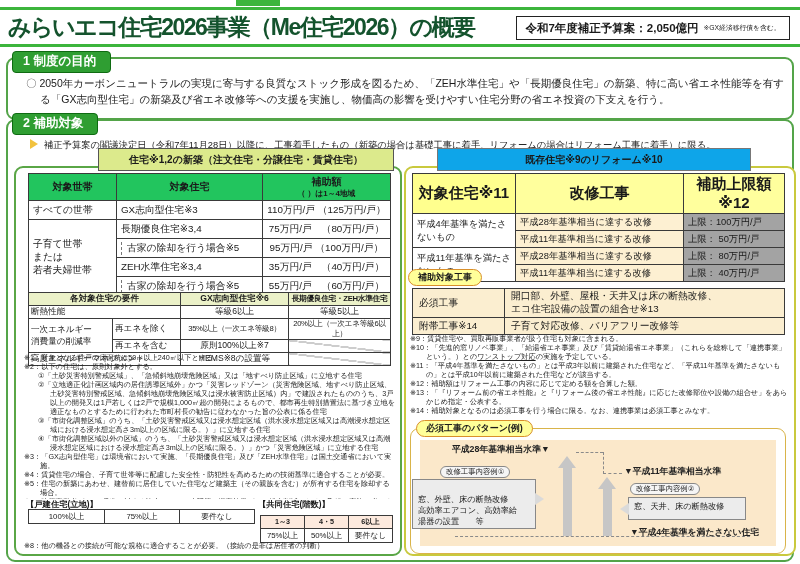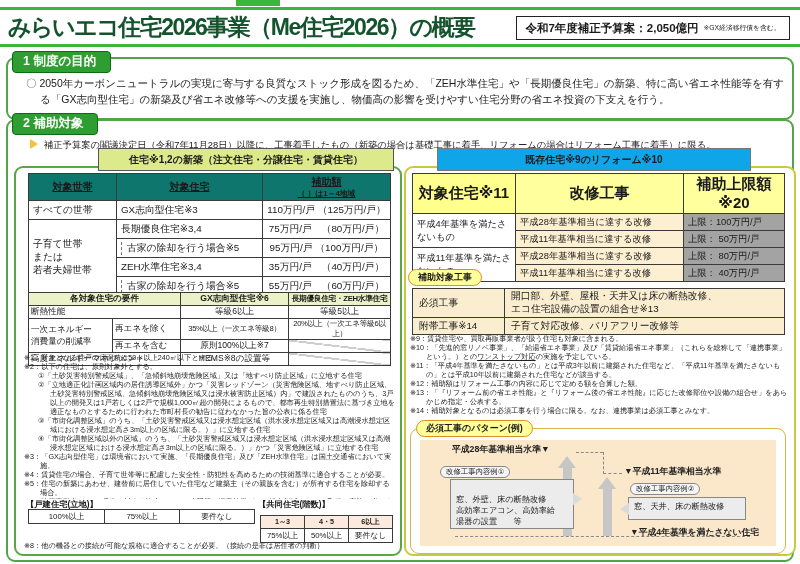--- a/index.html
+++ b/index.html
@@ -23,21 +23,21 @@
   .subpanel-left{position:absolute;left:14px;top:166px;width:384px;height:386px;border:2px solid #5aa646;border-radius:9px;background:#fff;}
   .subpanel-right{position:absolute;left:404px;top:166px;width:388px;height:386px;border:2px solid #c9c93e;border-radius:9px;background:#fff;}
   .band{position:absolute;top:148px;height:21px;display:flex;align-items:center;justify-content:center;font-weight:bold;font-size:10px;z-index:6;white-space:nowrap;}
   .band-left{left:98px;width:294px;background:#dcea8c;border:1px solid #555;}
   .band-right{left:437px;width:312px;background:#0ea5e9;border:1px solid #777;}
   
   table{border-collapse:collapse;table-layout:fixed;}
   td,th{border:1px solid #3a3a3a;padding:1px 4px;overflow:hidden;}
   
   .tbl-new{position:absolute;left:28px;top:173px;width:362px;border:1.5px solid #222;}
-  .tbl-new th{background:#0f766e;font-size:10px;text-align:center;text-decoration:underline;}
+  .tbl-new th{background:#22c55e;font-size:10px;text-align:center;}
   .tbl-new td{font-size:9.8px;background:#fff;}
   .tbl-new .hh{text-align:left;vertical-align:middle;}
   .tbl-new .amt{text-align:center;white-space:nowrap;}
   .sub-amt{font-size:7.8px;font-weight:bold;display:block;margin-top:-1px;}
   .dashed-top td.dashable{border-top-style:dashed;border-top-color:#666;}
   .kobetsu{border-left:1px dashed #777;padding-left:5px;display:inline-block;}
   
   .tbl-req{position:absolute;left:28px;top:292px;width:362px;border:1.5px solid #222;}
   .tbl-req th{background:#ebf1c8;font-size:8.6px;text-align:center;padding:0 2px;}
   .tbl-req td{font-size:8.6px;background:#fff;text-align:center;padding:0 2px;}
@@ -245,21 +245,21 @@
   <table class="tbl-reform">
     <colgroup>
         <col style="width:103px">
         <col style="width:168px">
         <col style="width:101px">
       </colgroup>
     <tbody>
         <tr style="height:20px;">
       <th style="background:#ffff8e;">対象住宅※11</th>
       <th>改修工事</th>
-      <th>補助上限額※20</th>
+      <th>補助上限額※12</th>
     </tr>
     <tr style="height:17px;">
       <td class="house" rowspan="2">平成4年基準を満たさないもの</td>
       <td class="work">平成28年基準相当に達する改修</td>
       <td class="limit">上限：100万円/戸</td>
     </tr>
     <tr style="height:17px;">
       <td class="work">平成11年基準相当に達する改修</td>
       <td class="limit">上限： 50万円/戸</td>
     </tr>
@@ -318,21 +318,21 @@
   <div class="garrow" style="left:558px;top:456px;">
     <div class="head"></div>
     <div class="bodyb" style="height:68px;"></div>
   </div>
   <div class="garrow" style="left:598px;top:477px;">
     <div class="head"></div>
     <div class="bodyb" style="height:47px;"></div>
   </div>
 
   <div class="btab" style="left:440px;top:466px;">改修工事内容例①</div>
-  <div class="bbox pre" style="left:450px;top:479px;width:112px;height:42px;">
+  <div class="bbox pre" style="left:412px;top:479px;width:112px;height:42px;">
     <span>窓、外壁、床の断熱改修
 高効率エアコン、高効率給
 湯器の設置　　等</span>
     <div class="wedge-r"></div>
   </div>
   <div class="btab" style="left:630px;top:483px;">改修工事内容例②</div>
   <div class="bbox" style="left:628px;top:497px;width:106px;height:15px;">
     <span>窓、天井、床の断熱改修</span>
     <div class="wedge-l"></div>
   </div>

